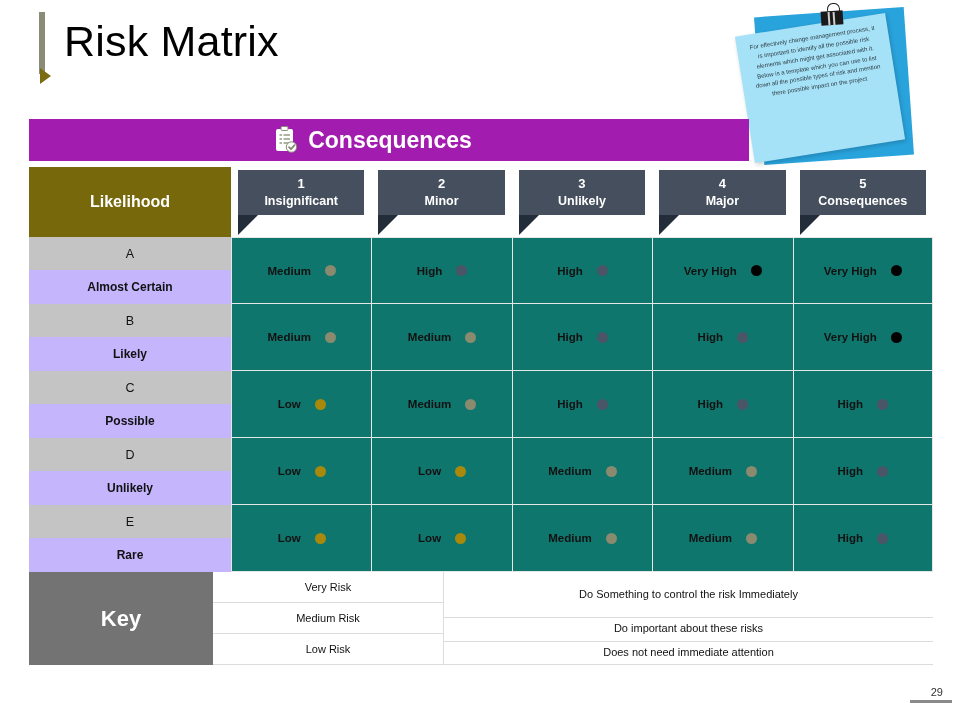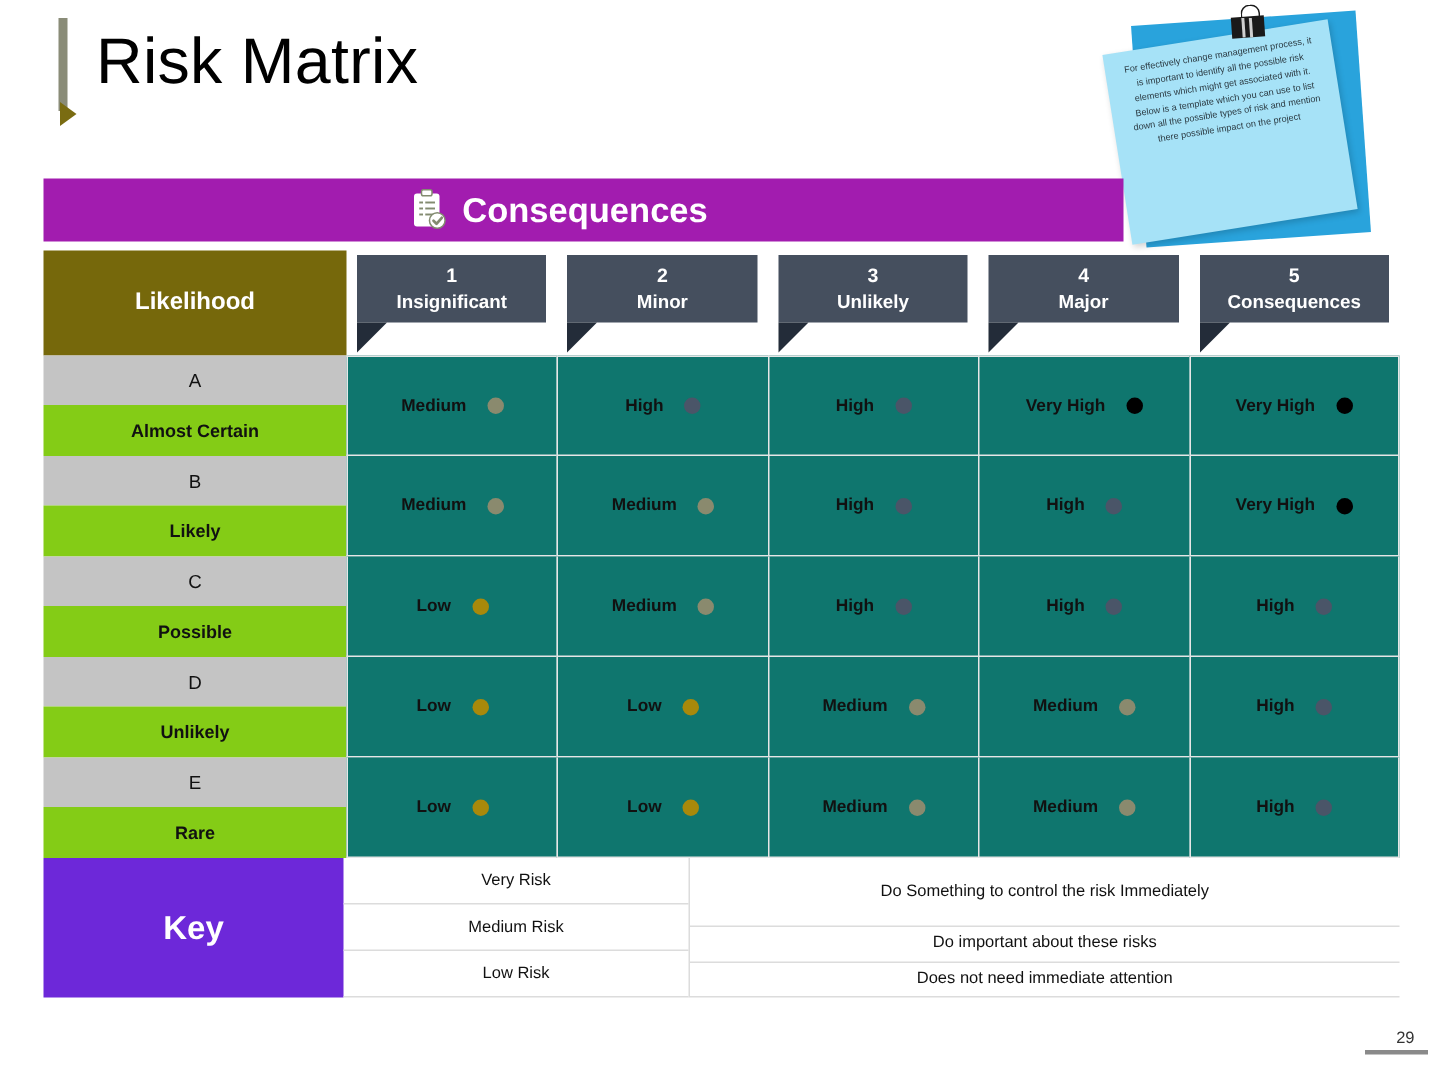--- a/index.html
+++ b/index.html
@@ -188,21 +188,21 @@
     height: 33px;
     background: #c4c4c4;
     color: #111;
     font-size: 12.5px;
     display: flex;
     align-items: center;
     justify-content: center;
   }
   .row-desc {
     height: 34px;
-    background: #84cc16;
+    background: #c4b5fd;
     color: #111;
     font-size: 12px;
     font-weight: bold;
     display: flex;
     align-items: center;
     justify-content: center;
   }
   .cell {
     width: 140.4px;
     border-left: 1px solid #e6e6e6;
@@ -228,22 +228,22 @@
   }
 
   
   #key-area {
     position: absolute;
     left: 29px; top: 572px;
     width: 904px; height: 93px;
     display: flex;
   }
   #key-box {
-    width: 200px;
-    background: #6d28d9;
+    width: 184px;
+    background: #737373;
     color: #ffffff;
     font-size: 22px;
     font-weight: bold;
     display: flex;
     align-items: center;
     justify-content: center;
   }
   #key-table {
     flex: 1;
     display: flex;

